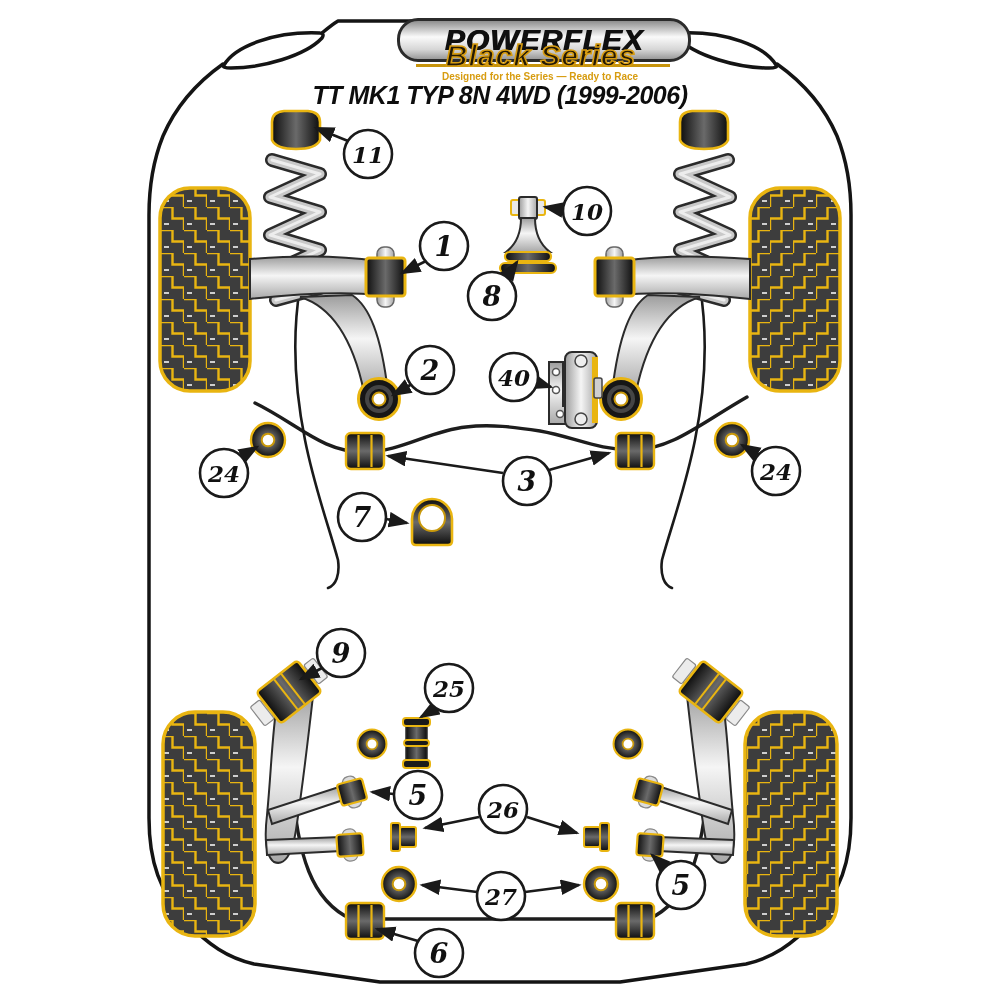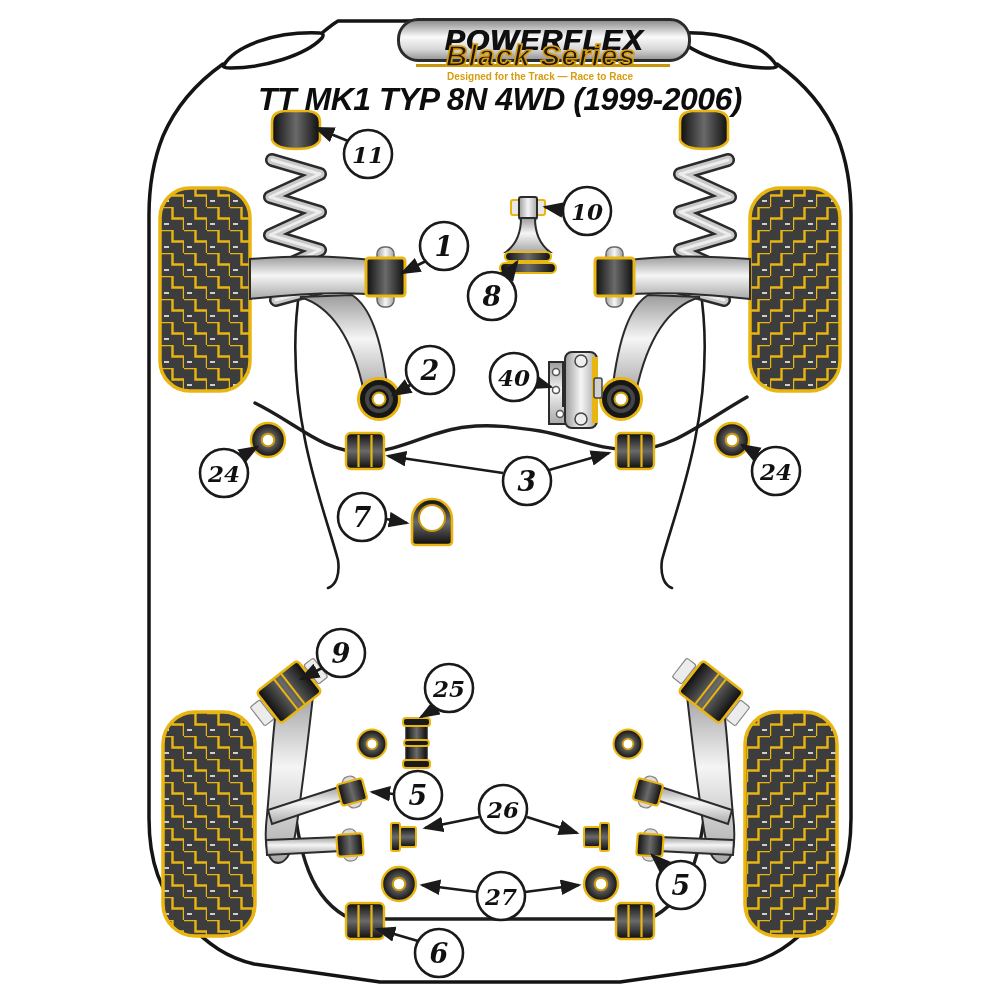--- a/index.html
+++ b/index.html
@@ -12,21 +12,21 @@
     border:3px solid #2b2b2b;border-radius:21px;display:flex;align-items:center;justify-content:center;z-index:3;}
   .brand{font-size:30px;font-weight:bold;font-style:italic;color:#0f0f0f;letter-spacing:1px;
     text-shadow:1px 0 0 #0f0f0f;white-space:nowrap;}
   .series-line{position:absolute;left:416px;top:64px;width:254px;height:3px;background:#c7940c;z-index:4;}
   .series{position:absolute;left:395px;top:41px;width:292px;text-align:center;line-height:1;
     font-size:30px;font-weight:bold;font-style:italic;color:#241a05;
     -webkit-text-stroke:1.6px #d79c10;letter-spacing:1px;z-index:5;}
   .tagline{position:absolute;left:350px;top:71px;width:380px;text-align:center;
     font-size:10px;font-weight:bold;color:#d79c10;z-index:5;}
   .title{position:absolute;left:0;top:81px;width:1000px;text-align:center;
-    font-size:32px;font-weight:bold;font-style:italic;color:#0d0d0d;letter-spacing:-0.5px;z-index:2;}
+    font-size:25px;font-weight:bold;font-style:italic;color:#0d0d0d;letter-spacing:-0.5px;z-index:2;}
   
   .outline{fill:none;stroke:#141414;stroke-width:3.5;stroke-linecap:round;stroke-linejoin:round;}
   .thinline{fill:none;stroke:#1a1a1a;stroke-width:2.6;stroke-linecap:round;}
   .barline{fill:none;stroke:#1d1d1d;stroke-width:3.4;stroke-linecap:round;}
   .tire{fill:#3d3d3d;}
   .metal{fill:url(#gMetalV);stroke:#2b2b2b;stroke-width:2;}
   .metalh{fill:url(#gMetalH);stroke:#2b2b2b;stroke-width:2;}
   .callout-circle{fill:#fff;stroke:#1a1a1a;stroke-width:2.6;}
   .callout-num{font-family:"DejaVu Serif","Liberation Serif",serif;font-weight:bold;font-style:italic;
     fill:#111;text-anchor:middle;}
@@ -254,16 +254,16 @@
         <circle cx="439" cy="953" r="24" class="callout-circle"></circle>
         <text x="439" y="953" class="callout-num" font-size="27" dominant-baseline="central">6</text>
       </g>
 </svg>
 
 <div class="logo-box">
   <span class="brand">POWERFLEX</span>
 </div>
 <div class="series-line"></div>
 <div class="series">Black Series</div>
-<div class="tagline">Designed for the Track — Race to Race</div>
+<div class="tagline">Designed for the Series — Ready to Race</div>
 <div class="title">TT MK1 TYP 8N 4WD (1999-2006)</div>
 
 </div>
 
 </body></html>

